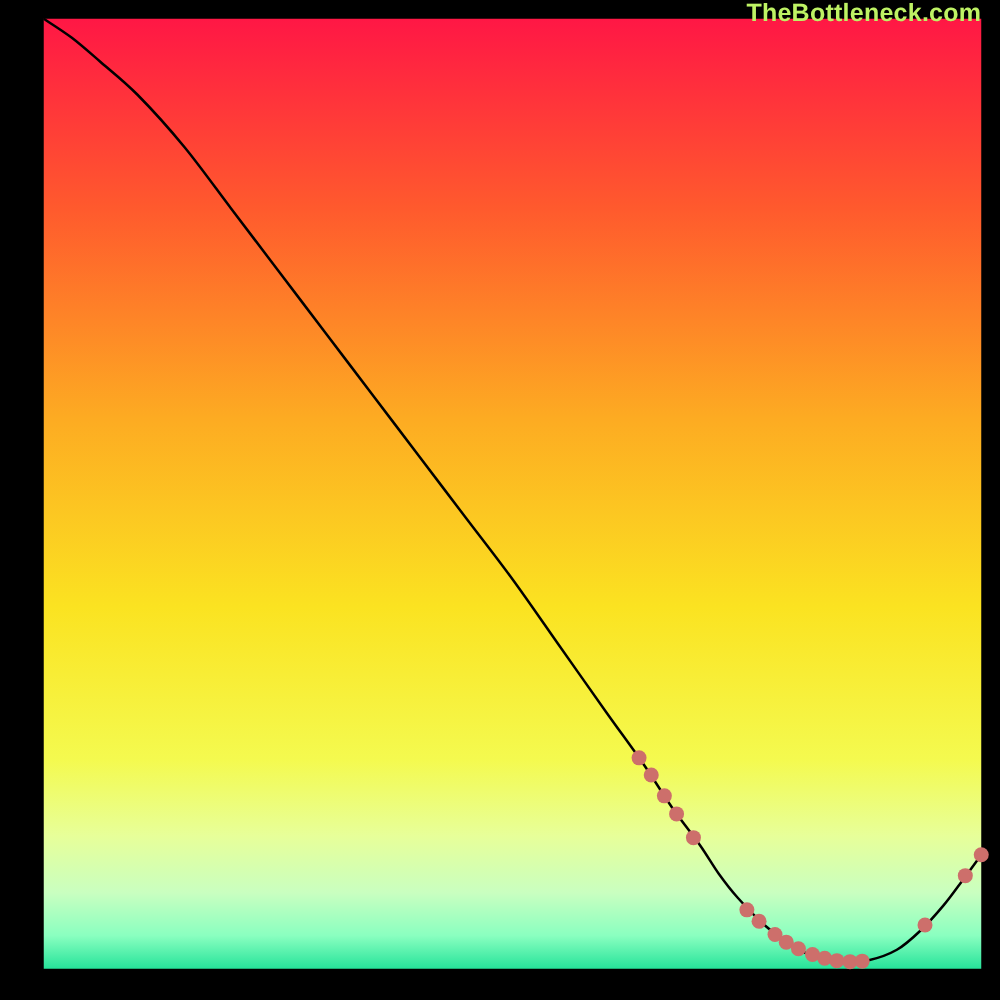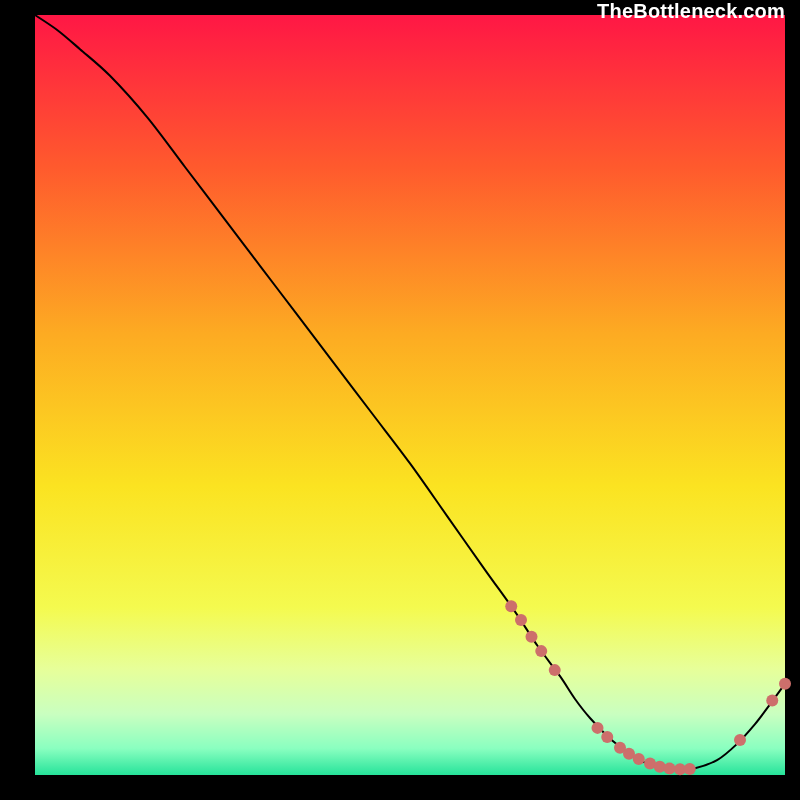--- a/index.html
+++ b/index.html
@@ -22,21 +22,21 @@
     width: 750px;
     height: 760px;
   }
   .attribution {
     position: absolute;
     top: 0px;
     right: 15px;
     font-family: Arial, Helvetica, sans-serif;
     font-size: 20px;
     font-weight: 600;
-    color: #ffffff;
+    color: #bef264;
     letter-spacing: 0.2px;
     white-space: nowrap;
   }
   svg.curve-layer {
     position: absolute;
     left: 0;
     top: 0;
     width: 750px;
     height: 760px;
     overflow: visible;

